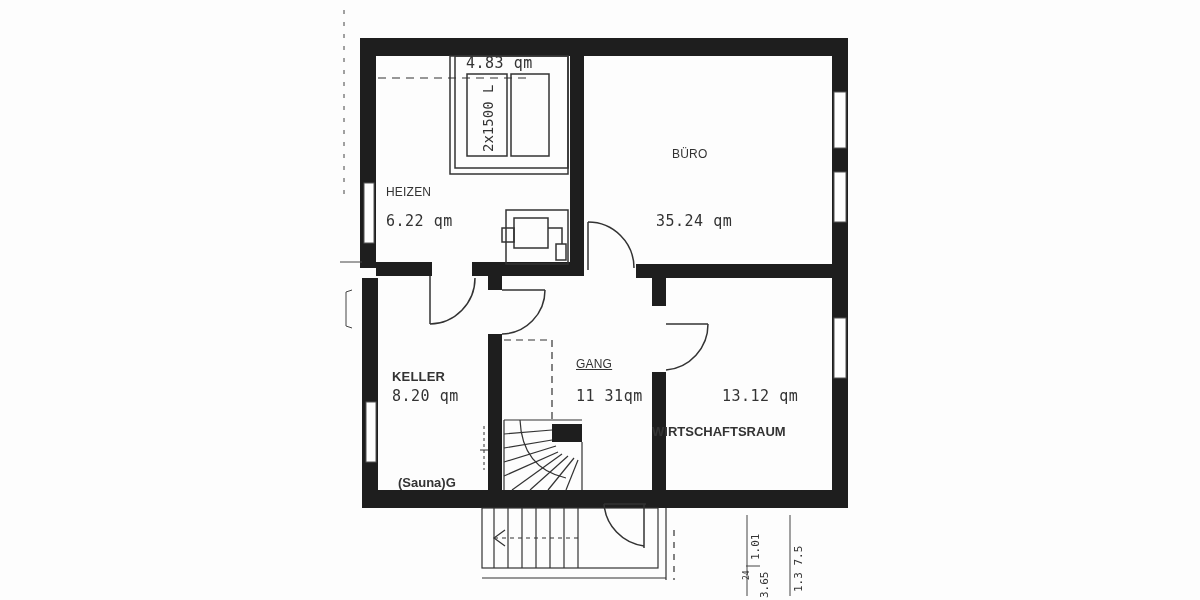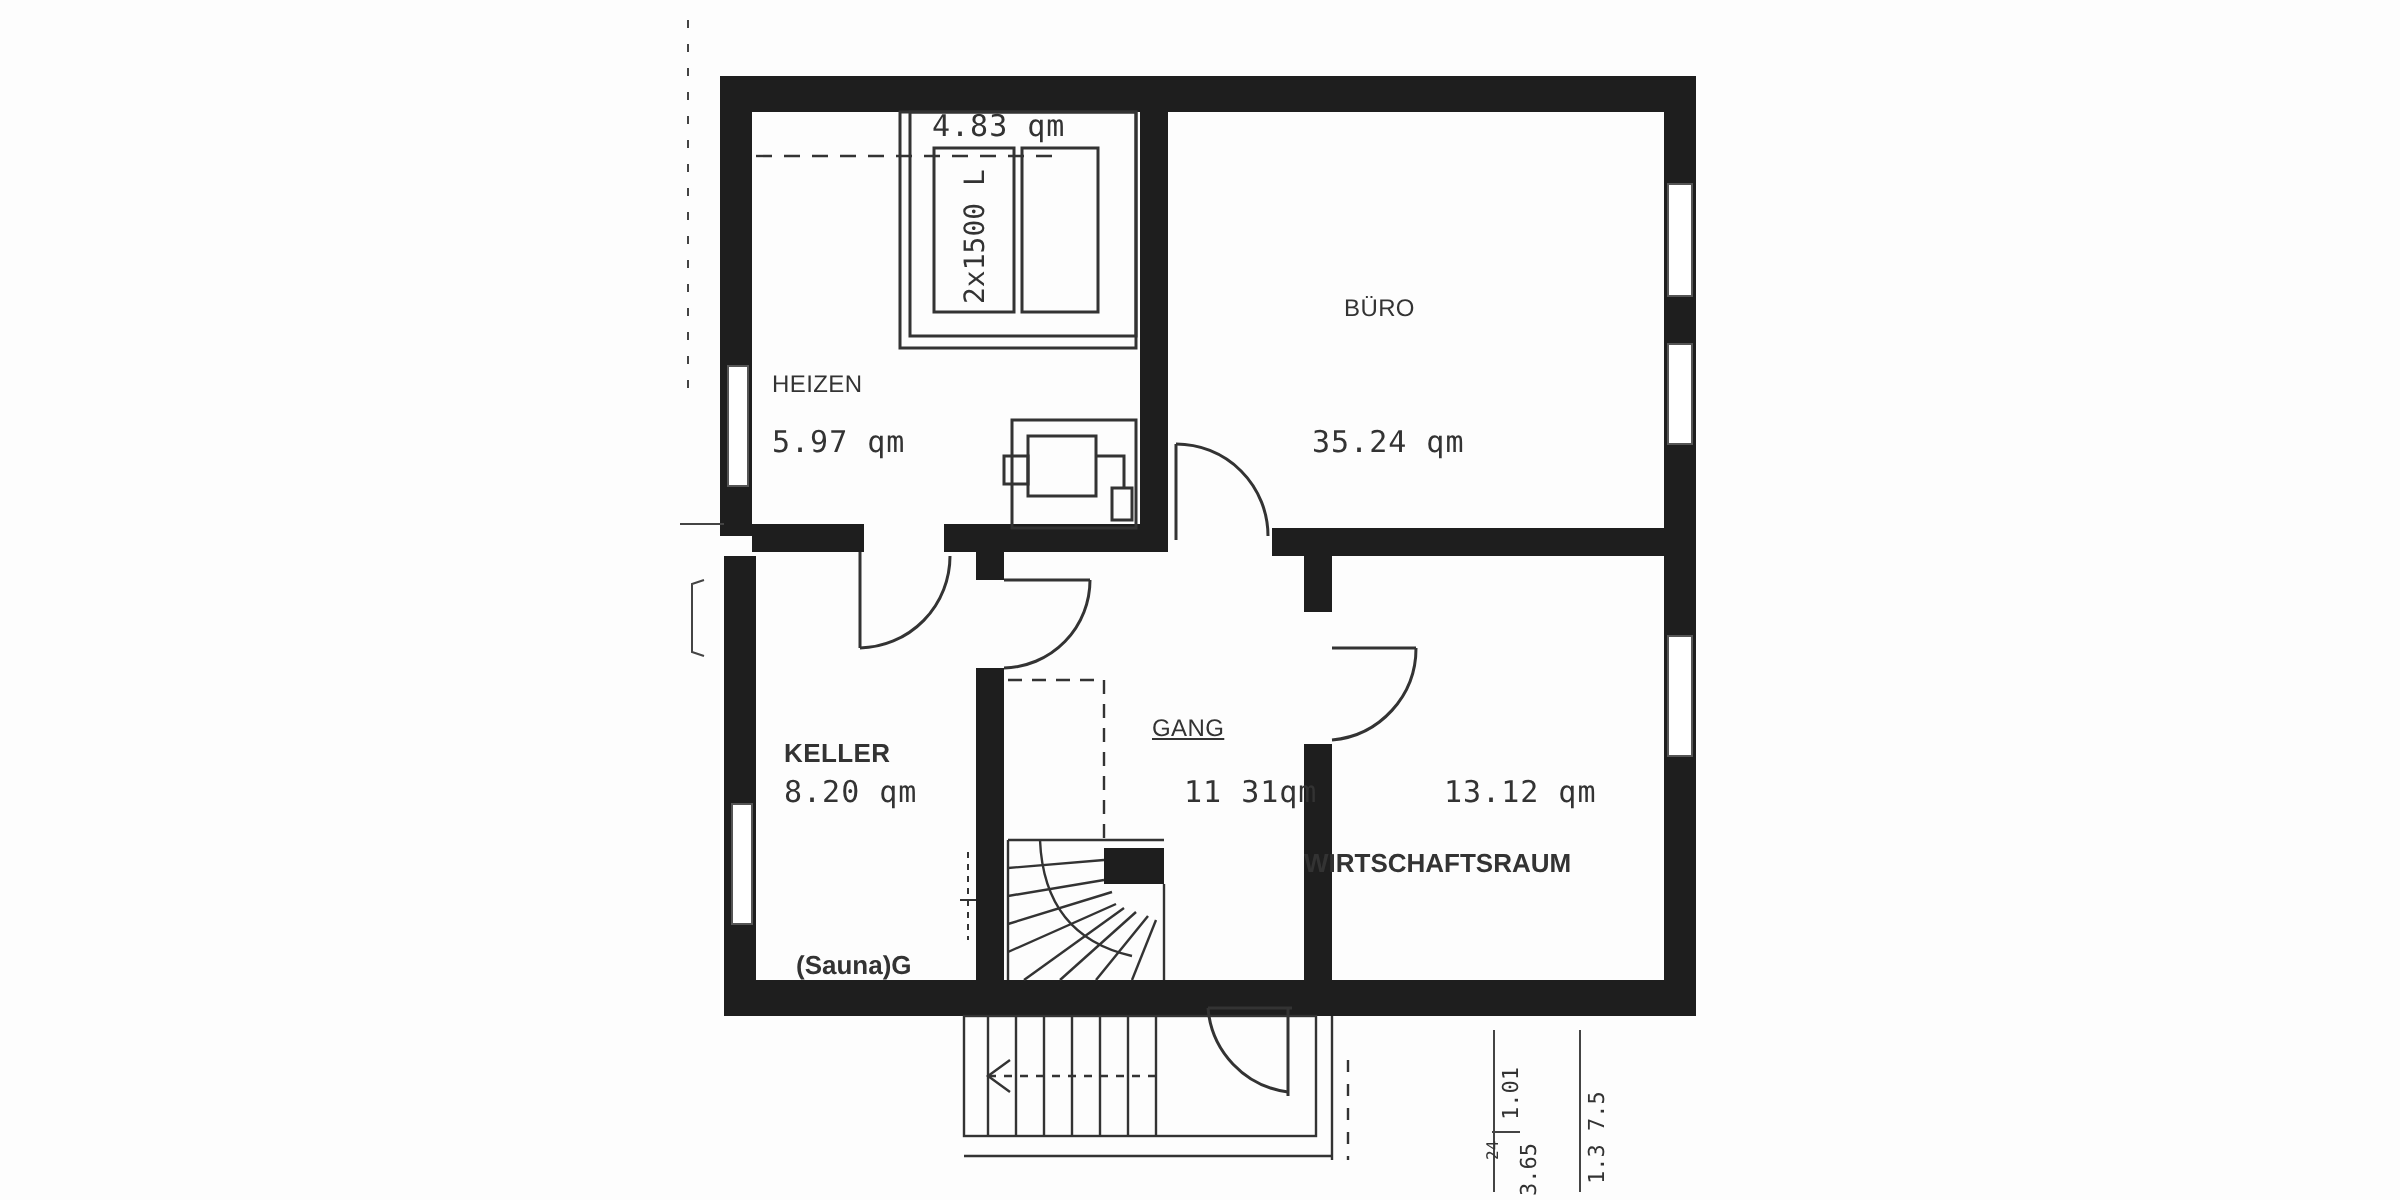--- a/index.html
+++ b/index.html
@@ -141,31 +141,31 @@
       <line x1="344" y1="10" x2="344" y2="200" stroke-dasharray="4 8"></line>
       <polyline points="352,290 346,292 346,326 352,328"></polyline>
       <line x1="340" y1="262" x2="362" y2="262"></line>
     </g>
   </svg>
 
   <div class="label area" style="left:466px; top:56px;">4.83 qm</div>
   <div class="vtext" style="left:480px; top:152px; font-size:14px;">2x1500 L</div>
 
   <div class="label name" style="left:386px; top:186px;">HEIZEN</div>
-  <div class="label area" style="left:386px; top:214px;">5.97 qm</div>
+  <div class="label area" style="left:386px; top:214px;">6.22 qm</div>
 
   <div class="label name" style="left:672px; top:148px;">BÜRO</div>
   <div class="label area" style="left:656px; top:214px;">35.24 qm</div>
 
   <div class="label name small" style="left:392px; top:370px;">KELLER</div>
   <div class="label area" style="left:392px; top:389px;">8.20 qm</div>
   <div class="label small" style="left:398px; top:476px;">(Sauna)G</div>
 
   <div class="label name" style="left:576px; top:358px;text-decoration:underline;">GANG</div>
-  <div class="label area" style="left:592px; top:389px;">11 31qm</div>
+  <div class="label area" style="left:576px; top:389px;">11 31qm</div>
 
   <div class="label area" style="left:722px; top:389px;">13.12 qm</div>
   <div class="label small" style="left:652px; top:425px;">WIRTSCHAFTSRAUM</div>
 
   <div class="vtext" style="left:749px; top:560px; font-size:11px;">1.01</div>
   <div class="vtext" style="left:792px; top:592px; font-size:11px;">1.3 7.5</div>
   <div class="vtext" style="left:758px; top:598px; font-size:11px;">3.65</div>
   <div class="vtext" style="left:742px; top:580px; font-size:8px;">24</div>
 </div>
 

